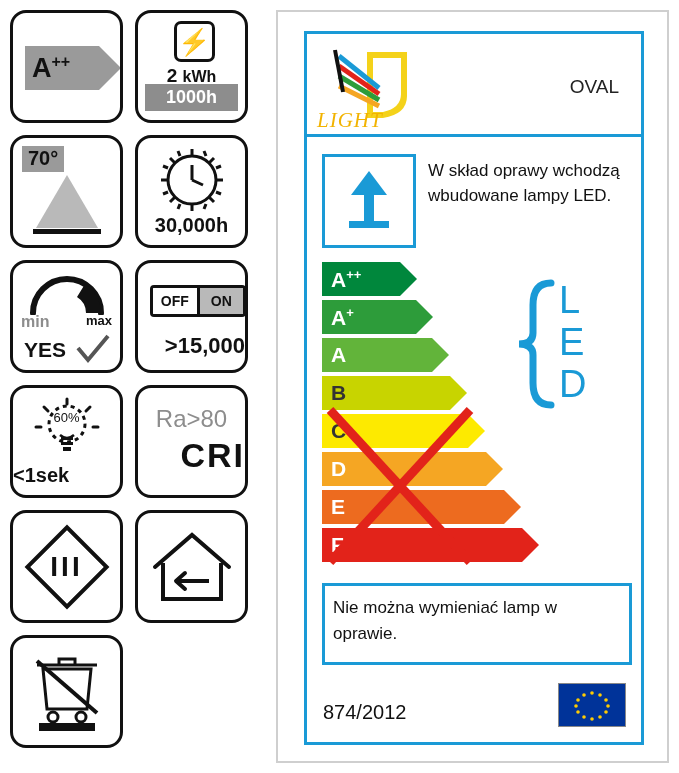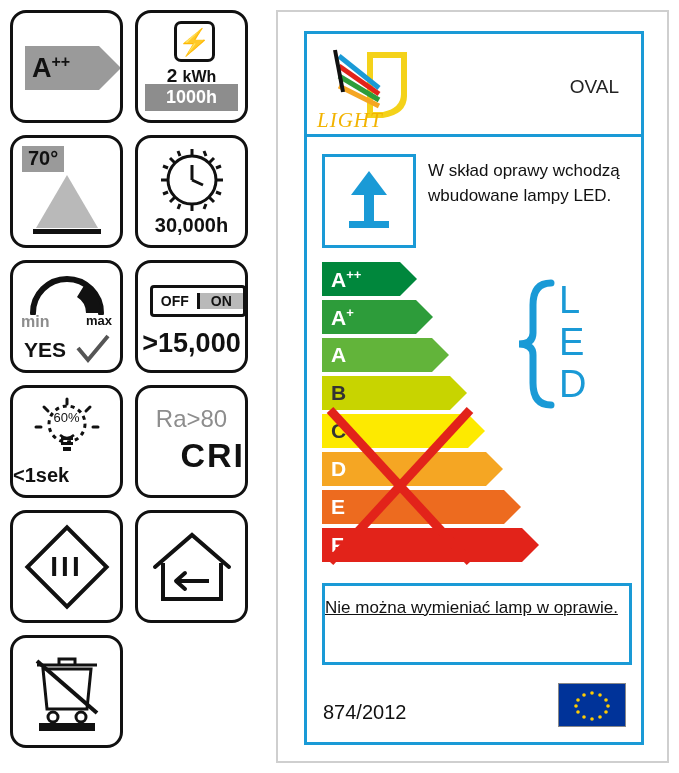--- a/index.html
+++ b/index.html
@@ -222,21 +222,20 @@
     position: absolute;
     left: 12px;
     top: 22px;
     width: 96px;
     height: 32px;
     border: 3px solid #111;
     border-radius: 4px;
     display: flex;
     box-sizing: border-box;
     overflow: hidden;
-    align-items: center;
   }
   .onoff .off {
     flex: 1;
     display: flex;
     align-items: center;
     justify-content: center;
     font-size: 14px;
     font-weight: bold;
     color: #111;
     background: #fff;
@@ -250,22 +249,22 @@
     font-weight: bold;
     color: #111;
     background: #b9b9b9;
     border-left: 3px solid #111;
   }
   .cycles {
     position: absolute;
     left: 0;
     right: 0;
     bottom: 11px;
-    text-align: center;
-    font-size: 27px;
+    text-align: right;
+    font-size: 22px;
     font-weight: bold;
     color: #111;
   }
 
   
   .bulb-wrap {
     position: absolute;
     left: 50%;
     top: 9px;
     transform: translateX(-50%);
@@ -504,25 +503,24 @@
 
   
   .repl {
     position: absolute;
     left: 15px;
     top: 549px;
     width: 310px;
     height: 82px;
     border: 3px solid #1a9ad6;
     box-sizing: border-box;
-    padding: 9px 0;
+    padding: 9px 8px;
     font-size: 17px;
     line-height: 26px;
     color: #111;
-    text-decoration: underline;
   }
 
   
   .reg {
     position: absolute;
     left: 16px;
     bottom: 18px;
     font-size: 20px;
     color: #111;
   }

